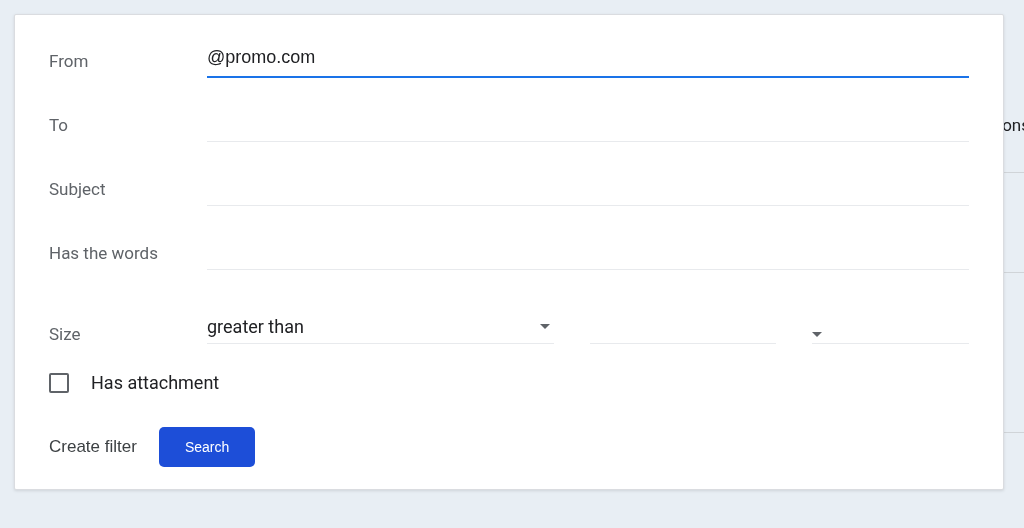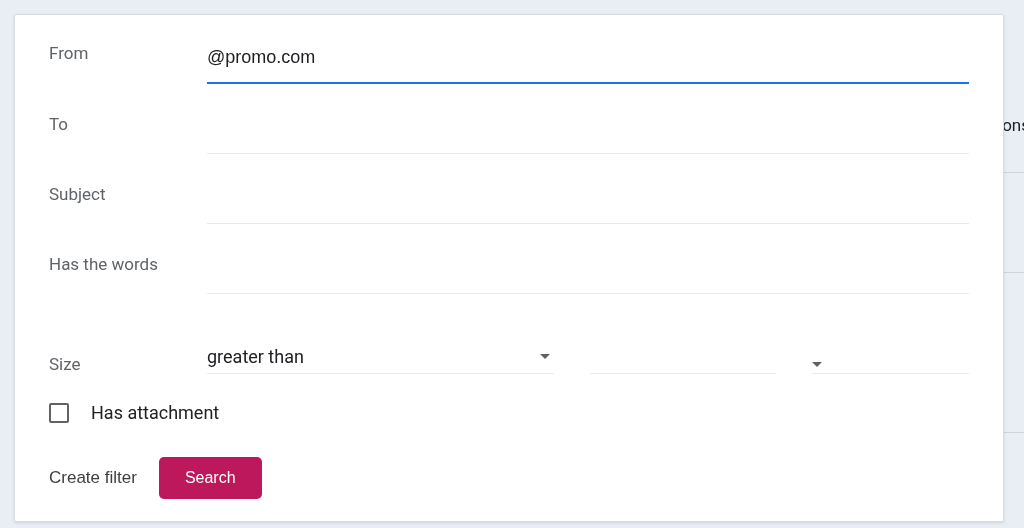--- a/index.html
+++ b/index.html
@@ -21,37 +21,38 @@
       left: 14px;
       width: 990px;
       background: #fff;
       border: 1px solid #dadce0;
       border-radius: 2px;
       box-shadow: 0 1px 3px rgba(60,64,67,0.15);
       padding: 28px 34px 22px 34px;
     }
     .form-row {
       display: flex;
+      align-items: center;
       margin-bottom: 30px;
     }
     .row-label {
       width: 158px;
       font-size: 17px;
       color: #5f6368;
       flex-shrink: 0;
     }
     .text-input-wrap {
       flex: 1;
       position: relative;
     }
     .text-input {
       width: 100%;
       border: none;
       border-bottom: 1px solid #e8eaed;
-      padding: 4px 0 14px 0;
+      padding: 4px 0 8px 0;
       font-size: 18px;
       color: #202124;
       outline: none;
       background: transparent;
     }
     .text-input.active {
       border-bottom: 2px solid #1a73e8;
     }
     .size-row {
       display: flex;
@@ -114,26 +115,26 @@
     }
     .create-filter {
       font-size: 17px;
       color: #3c4043;
       background: none;
       border: none;
       cursor: pointer;
       font-weight: 500;
     }
     .search-btn {
-      background: #be185d;
+      background: #1d4ed8;
       color: #fff;
       border: none;
       border-radius: 5px;
       padding: 12px 26px;
-      font-size: 16px;
+      font-size: 14px;
       font-weight: 500;
       cursor: pointer;
     }
     .bg-text {
       position: absolute;
       right: -6px;
       top: 115px;
       font-size: 17px;
       color: #202124;
     }

